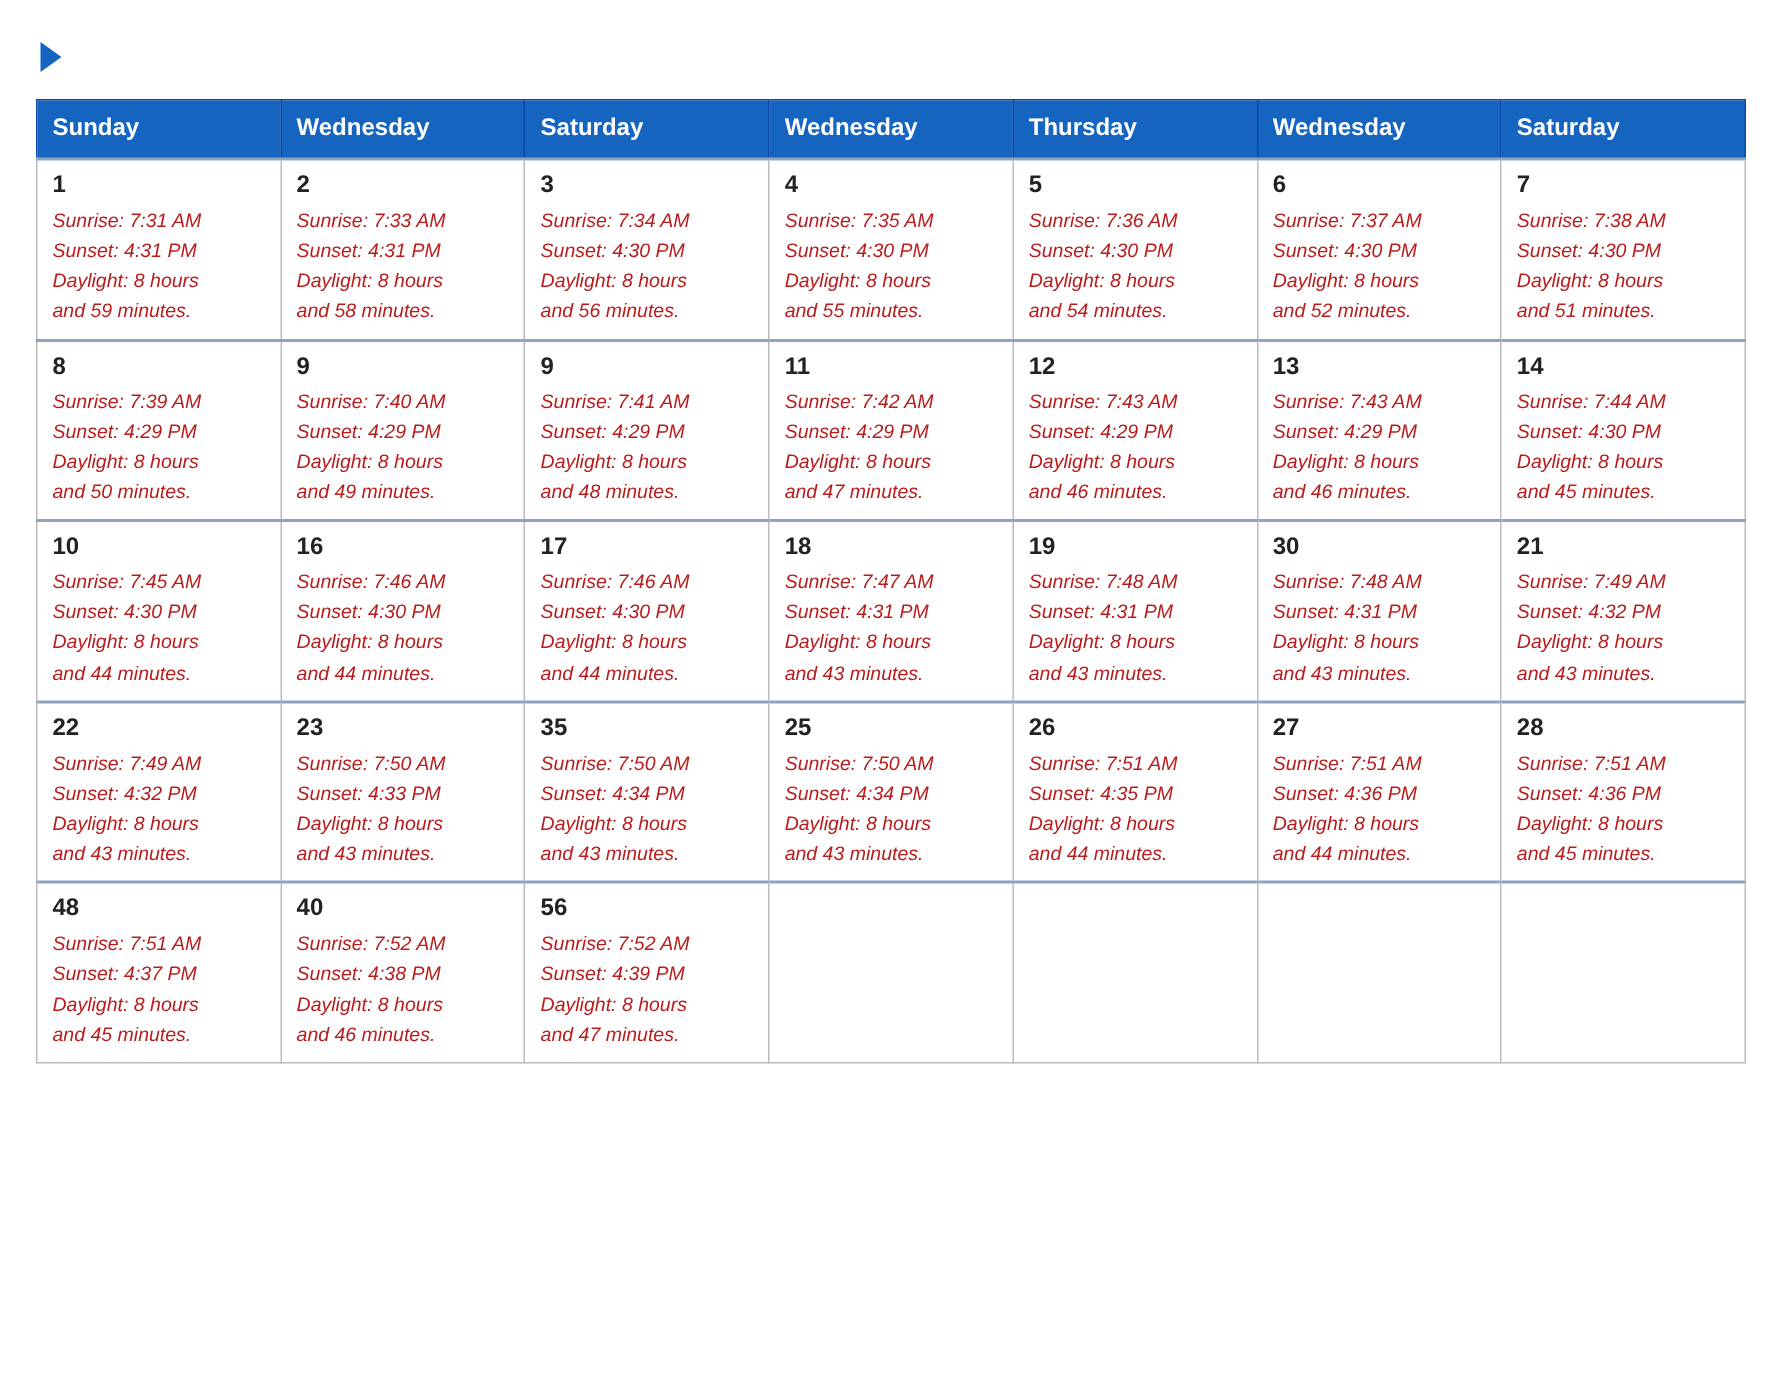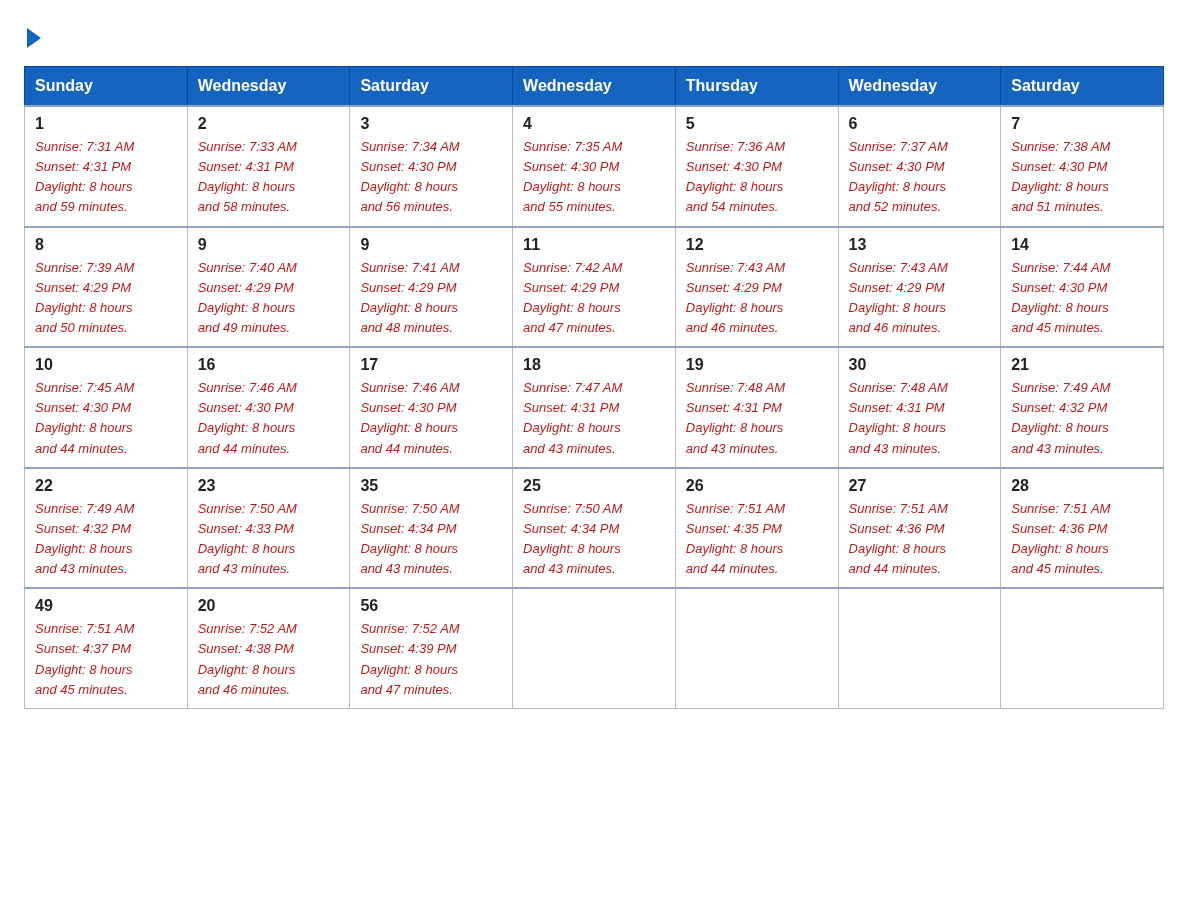--- a/index.html
+++ b/index.html
@@ -254,25 +254,25 @@
           <div class="day-number">27</div>
           <div class="day-info">Sunrise: 7:51 AM<br>Sunset: 4:36 PM<br>Daylight: 8 hours<br>and 44 minutes.</div>
         </td>
         <td>
           <div class="day-number">28</div>
           <div class="day-info">Sunrise: 7:51 AM<br>Sunset: 4:36 PM<br>Daylight: 8 hours<br>and 45 minutes.</div>
         </td>
       </tr>
       <tr>
         <td>
-          <div class="day-number">49</div>
+          <div class="day-number">48</div>
           <div class="day-info">Sunrise: 7:51 AM<br>Sunset: 4:37 PM<br>Daylight: 8 hours<br>and 45 minutes.</div>
         </td>
         <td>
-          <div class="day-number">20</div>
+          <div class="day-number">40</div>
           <div class="day-info">Sunrise: 7:52 AM<br>Sunset: 4:38 PM<br>Daylight: 8 hours<br>and 46 minutes.</div>
         </td>
         <td>
           <div class="day-number">56</div>
           <div class="day-info">Sunrise: 7:52 AM<br>Sunset: 4:39 PM<br>Daylight: 8 hours<br>and 47 minutes.</div>
         </td>
         <td class="empty-cell"></td>
         <td class="empty-cell"></td>
         <td class="empty-cell"></td>
         <td class="empty-cell"></td>

